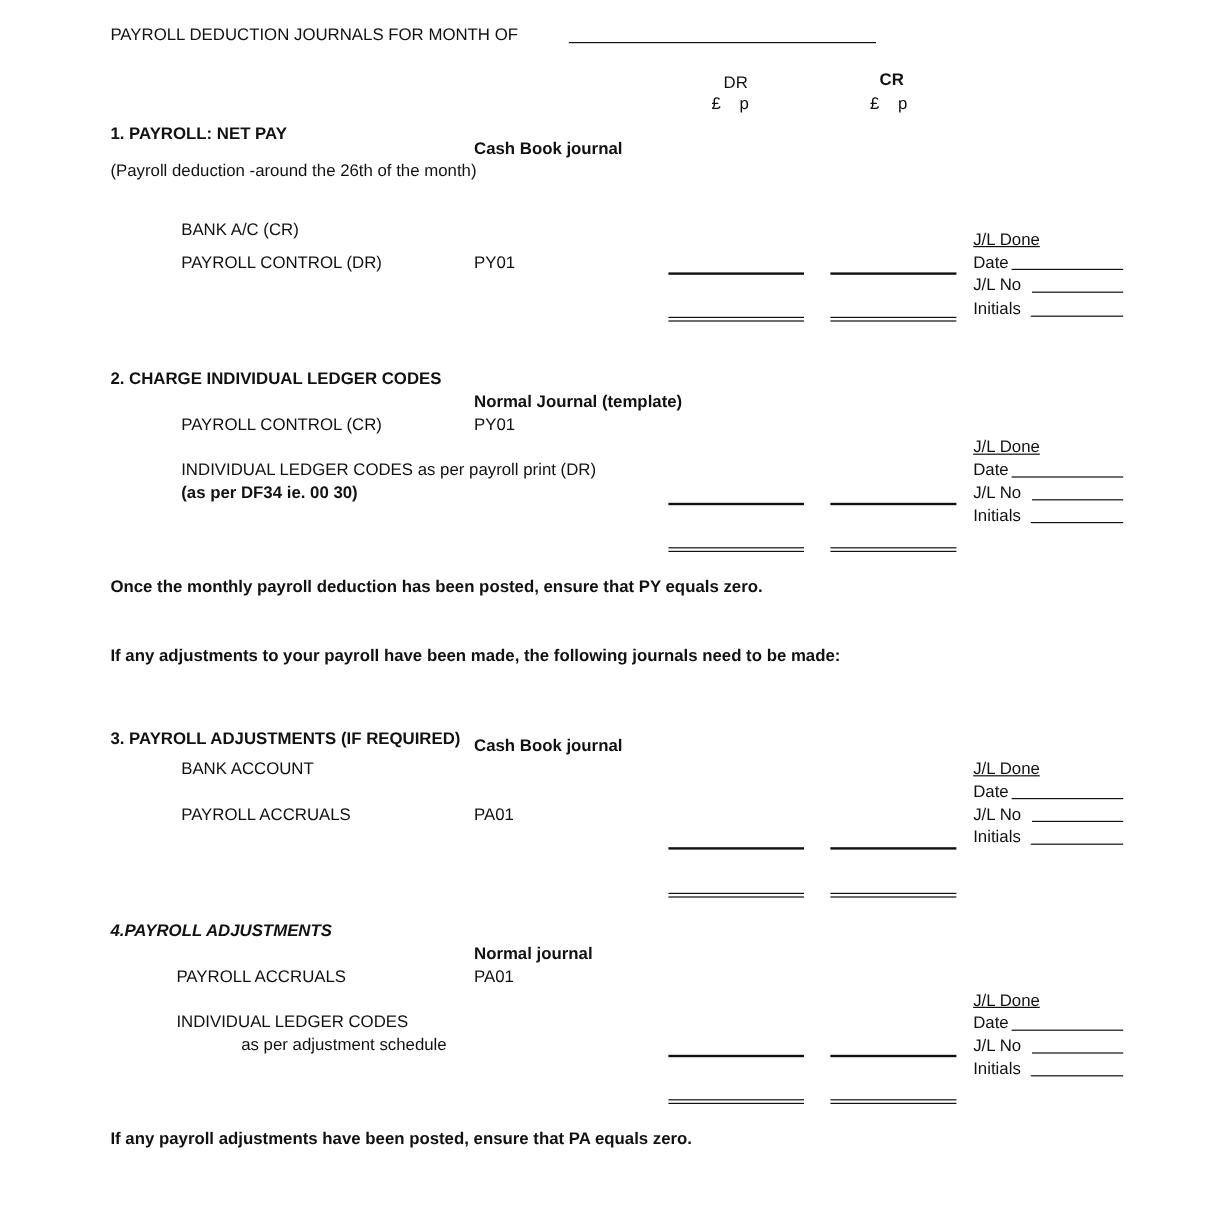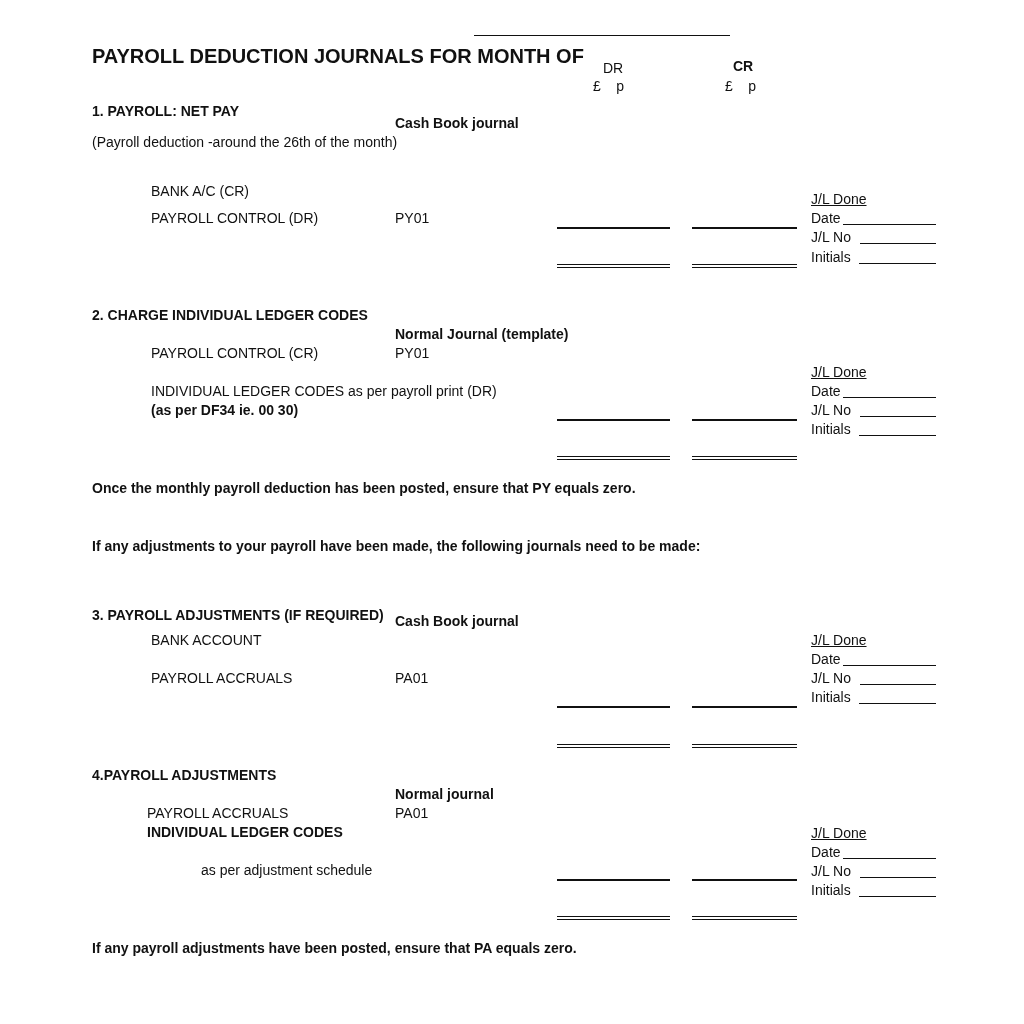--- a/index.html
+++ b/index.html
@@ -7,21 +7,21 @@
       width: 1024px; height: 1024px; background: #ffffff; overflow: hidden;
     }
     body {
       position: relative;
       font-family: "Liberation Sans", sans-serif;
       color: #111111;
       font-size: 14px;
     }
     .abs { position: absolute; white-space: nowrap; line-height: 16px; }
     .b { font-weight: bold; }
-    .title { font-size: 20px; font-weight: bold; margin-top: 28px; }
+    .title { font-size: 14px; font-weight: normal; }
     .month-line {
       position: absolute; left: 474px; top: 35px; width: 256px; height: 0;
       border-top: 1.5px solid #111;
     }
     .hline { position: absolute; height: 0; border-top: 2px solid #111; }
     .dline {
       position: absolute; height: 4px;
       border-top: 1.5px solid #111; border-bottom: 1.5px solid #111;
     }
     .jl-done { text-decoration: underline; }
@@ -93,25 +93,25 @@
 <div class="dline" style="left:692px; top:744px; width:105px;"></div>
 
 <div class="abs jl-done" style="left:811px; top:632px;">J/L Done</div>
 <div class="abs" style="left:811px; top:651px;">Date</div>
 <div class="jl-field-line" style="left:843px; top:665px; width:93px;"></div>
 <div class="abs" style="left:811px; top:670px;">J/L No</div>
 <div class="jl-field-line" style="left:860px; top:684px; width:76px;"></div>
 <div class="abs" style="left:811px; top:689px;">Initials</div>
 <div class="jl-field-line" style="left:859px; top:703px; width:77px;"></div>
 
-<div class="abs b" style="left:92px; top:767px;">4.PAYROLL ADJUSTMENTS</div>
+<div class="abs b" style="left:92px; top:767px;font-style:italic;">4.PAYROLL ADJUSTMENTS</div>
 <div class="abs b" style="left:395px; top:786px;">Normal journal</div>
 <div class="abs" style="left:147px; top:805px;">PAYROLL ACCRUALS</div>
 <div class="abs" style="left:395px; top:805px;">PA01</div>
-<div class="abs" style="left:147px; top:824px;font-weight:bold;">INDIVIDUAL LEDGER CODES</div>
+<div class="abs" style="left:147px; top:843px;">INDIVIDUAL LEDGER CODES</div>
 <div class="abs" style="left:201px; top:862px;">as per adjustment schedule</div>
 
 <div class="hline" style="left:557px; top:879px; width:113px;"></div>
 <div class="hline" style="left:692px; top:879px; width:105px;"></div>
 <div class="dline" style="left:557px; top:916px; width:113px;"></div>
 <div class="dline" style="left:692px; top:916px; width:105px;"></div>
 
 <div class="abs jl-done" style="left:811px; top:825px;">J/L Done</div>
 <div class="abs" style="left:811px; top:844px;">Date</div>
 <div class="jl-field-line" style="left:843px; top:858px; width:93px;"></div>

